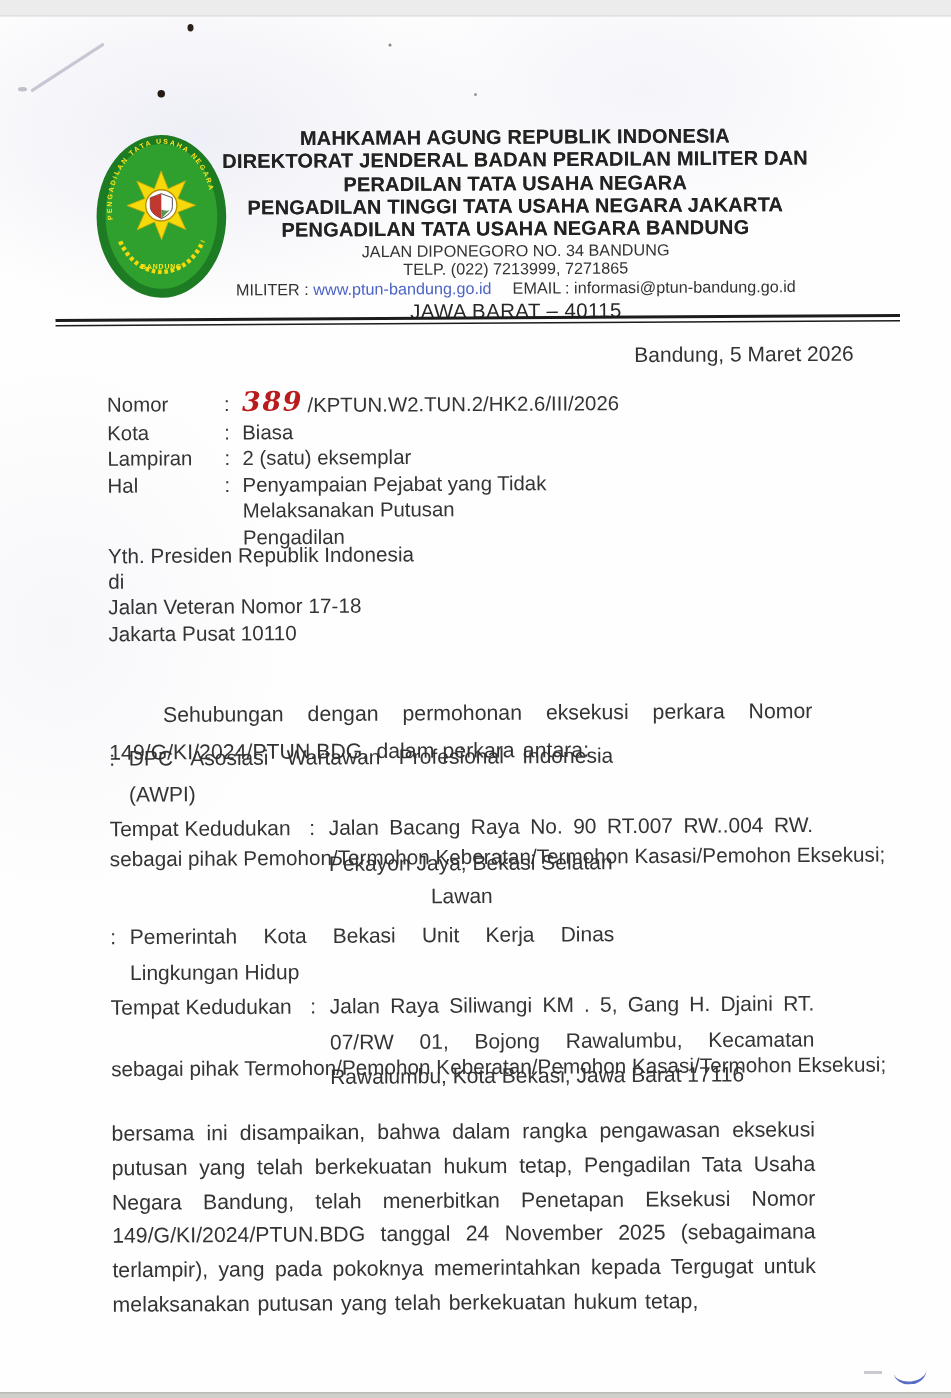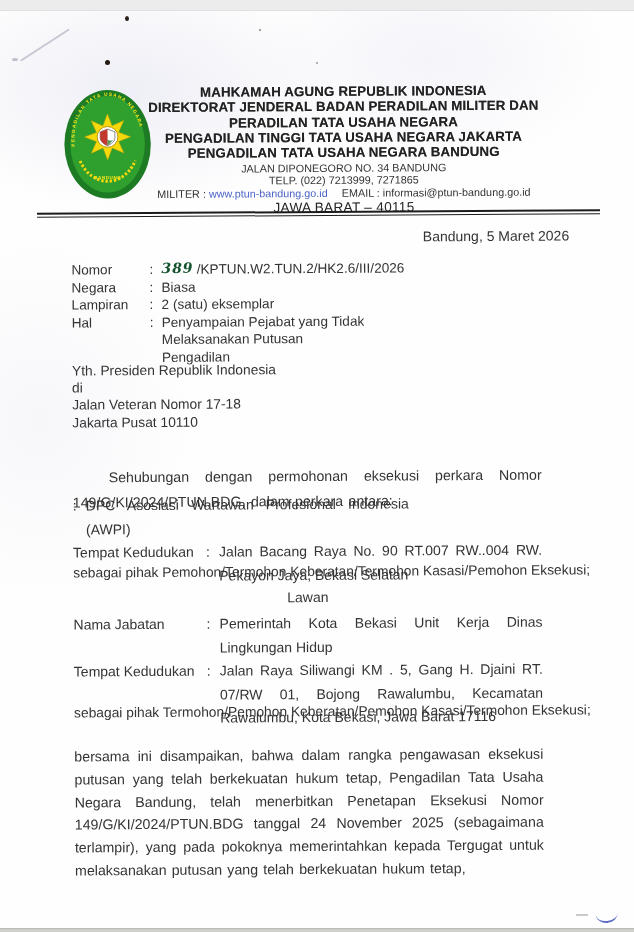--- a/index.html
+++ b/index.html
@@ -33,21 +33,21 @@
 
   
   .dateline{position:absolute;top:229px;left:240px;width:330px;text-align:right;font-size:14px;color:#333;}
   .meta{position:absolute;top:260px;left:72px;font-size:13.6px;line-height:17.6px;color:#343434;}
   .mrow{display:flex;align-items:flex-start;}
   .mlabel{width:78px;flex:none;}
   .mcolon{width:12px;flex:none;}
   .mcolon::before{content:":";}
   .mtext{flex:none;}
   .mtext-narrow{width:205px;}
-  .hand{font-family:"DejaVu Serif",serif;font-style:italic;font-weight:600;font-size:14px;letter-spacing:1px;position:relative;top:-1.5px;margin-right:3px;color:#14532d;}
+  .hand{font-family:"DejaVu Serif",serif;font-style:italic;font-weight:600;font-size:18px;letter-spacing:1px;position:relative;top:-1.5px;margin-right:3px;color:#b91c1c;}
 
   .recipient{position:absolute;top:361px;left:72px;font-size:13.8px;line-height:17.2px;color:#343434;}
 
   .para{font-size:14.2px;color:#343434;text-align:justify;}
   .opening{position:absolute;top:450px;left:72px;width:469px;line-height:24.5px;text-indent:36px;word-spacing:1.5px;}
   .closing{position:absolute;top:730px;left:72px;width:469px;line-height:22.7px;word-spacing:1.2px;}
 
   .party{position:absolute;left:72px;width:469px;font-size:14px;line-height:23.5px;color:#343434;}
   .party1{top:493px;}
   .party2{top:612px;}
@@ -114,21 +114,21 @@
 
     <div class="dateline">Bandung, 5 Maret 2026</div>
 
     <div class="meta">
       <div class="mrow">
         <span class="mlabel">Nomor</span>
         <span class="mcolon"></span>
         <span class="mtext"><span class="hand">389</span><span>/KPTUN.W2.TUN.2/HK2.6/III/2026</span></span>
       </div>
       <div class="mrow">
-        <span class="mlabel">Negara</span>
+        <span class="mlabel">Kota</span>
         <span class="mcolon"></span>
         <span class="mtext">Biasa</span>
       </div>
       <div class="mrow">
         <span class="mlabel">Lampiran</span>
         <span class="mcolon"></span>
         <span class="mtext">2 (satu) eksemplar</span>
       </div>
       <div class="mrow">
         <span class="mlabel">Hal</span>
@@ -156,21 +156,20 @@
         <span class="pcolon"></span>
         <span class="ptext">Jalan Bacang Raya No. 90 RT.007 RW..004 RW. Pekayon Jaya, Bekasi Selatan</span>
       </div>
     </div>
     <div class="role role1">sebagai pihak Pemohon/Termohon Keberatan/Termohon Kasasi/Pemohon Eksekusi;</div>
 
     <div class="versus">Lawan</div>
 
     <div class="party party2">
       <div class="prow">
-        <span class="plabel">Nama Jabatan</span>
         <span class="pcolon"></span>
         <span class="ptext">Pemerintah Kota Bekasi Unit Kerja Dinas Lingkungan Hidup</span>
       </div>
       <div class="prow">
         <span class="plabel">Tempat Kedudukan</span>
         <span class="pcolon"></span>
         <span class="ptext">Jalan Raya Siliwangi KM . 5, Gang H. Djaini RT. 07/RW 01, Bojong Rawalumbu, Kecamatan Rawalumbu, Kota Bekasi, Jawa Barat 17116</span>
       </div>
     </div>
     <div class="role role2">sebagai pihak Termohon/Pemohon Keberatan/Pemohon Kasasi/Termohon Eksekusi;</div>

